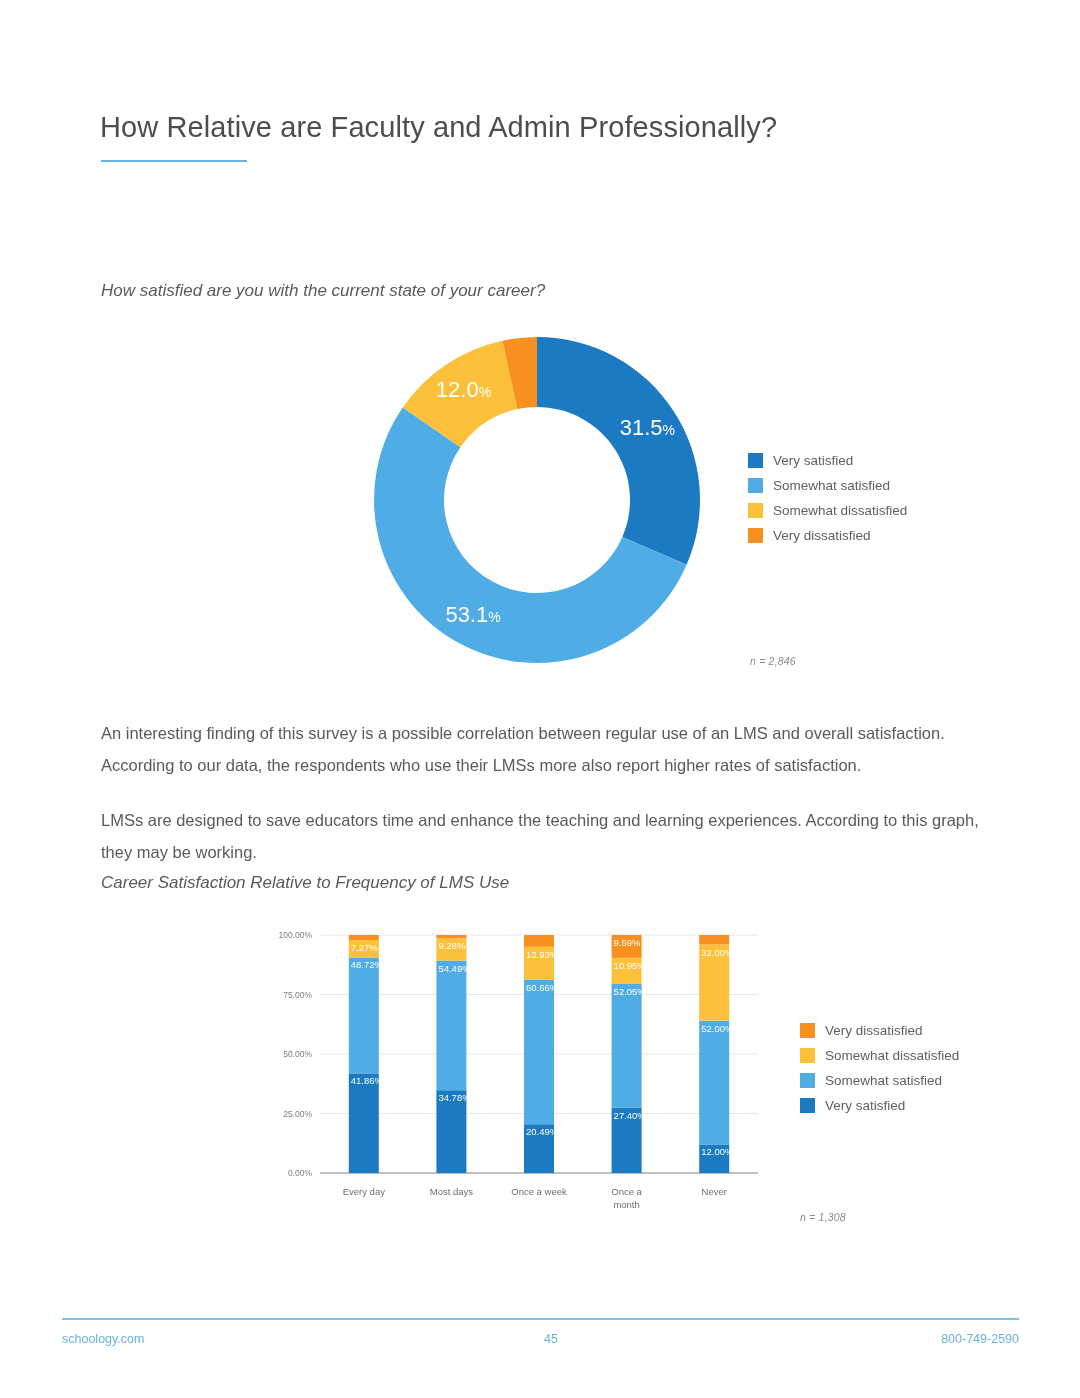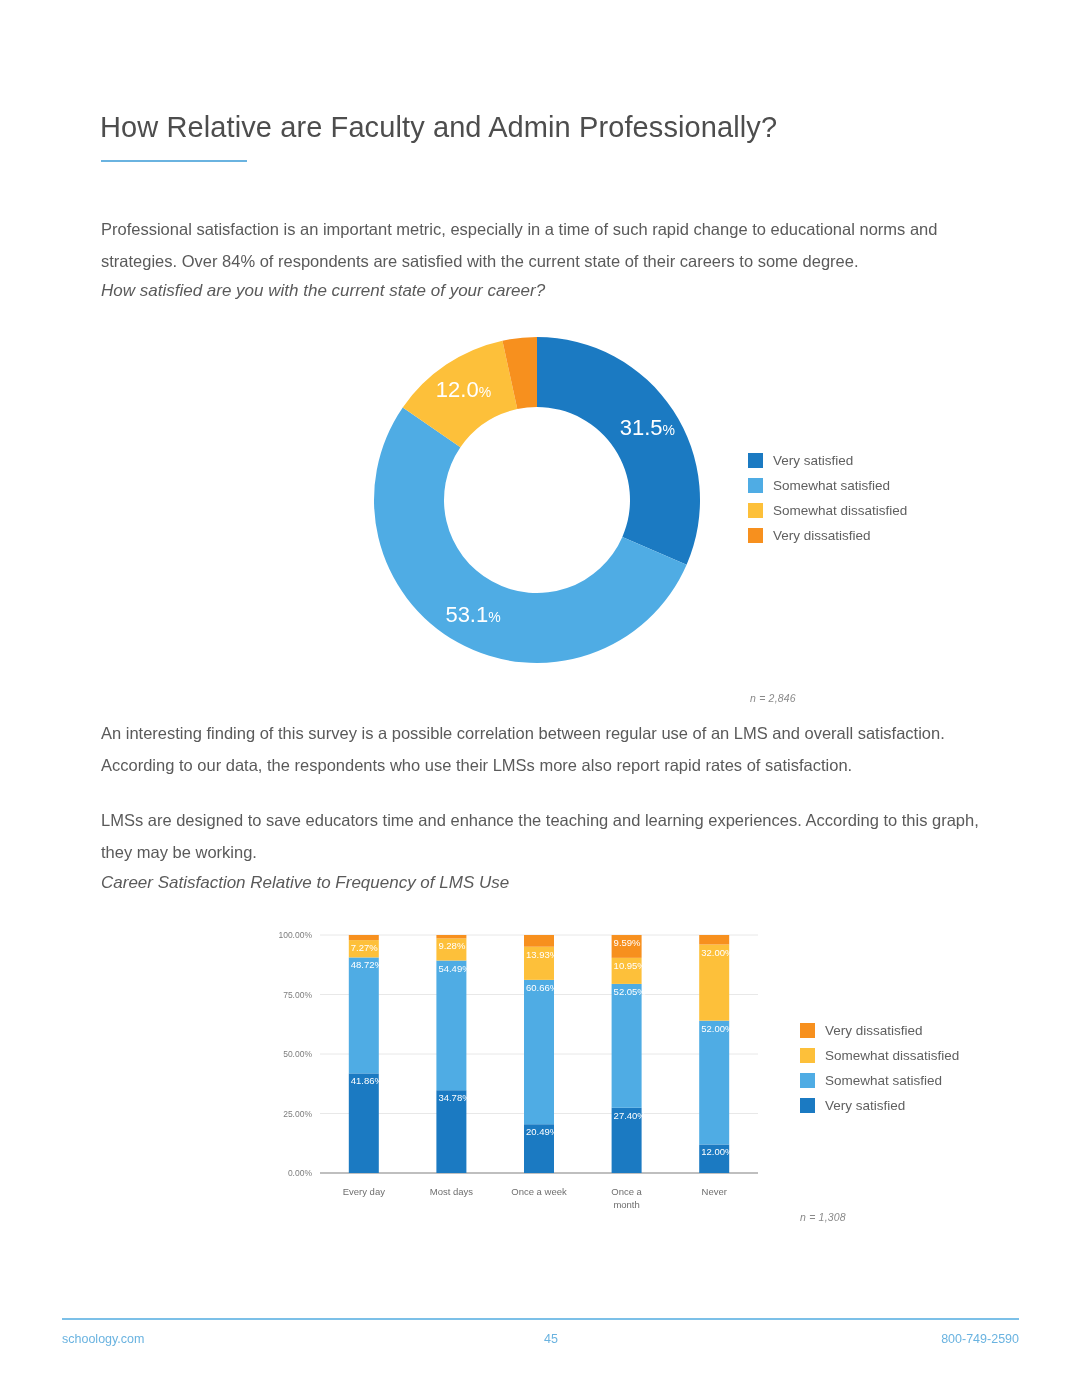--- a/index.html
+++ b/index.html
@@ -106,21 +106,21 @@
     white-space: nowrap;
   }
 
   .n-note {
     position: absolute;
     font-size: 10.5px;
     font-style: italic;
     color: #8a8a8a;
     letter-spacing: 0.2px;
   }
-  #donut-n { left: 750px; top: 692px; text-align: center; }
+  #donut-n { left: 750px; top: 655px; text-align: center; }
   #bars-n  { left: 800px; top: 1211px; text-align: right; }
 
   
   .bars-wrap {
     position: absolute;
     left: 258px;
     top: 925px;
     width: 520px;
     height: 290px;
   }
@@ -170,21 +170,20 @@
   #footer-right  { right: 61px; text-align: right; }
 </style>
 </head>
 <body>
 
 <div class="page">
 
   <h1 class="page-title">How Relative are Faculty and Admin Professionally?</h1>
   <div class="title-rule"></div>
 
-  <p class="para" id="para1">Professional satisfaction is an important metric, especially in a time of such rapid change to educational norms and strategies. Over 84% of respondents are satisfied with the current state of their careers to some degree.</p>
 
   <div class="chart-caption" id="caption1">How satisfied are you with the current state of your career?</div>
 
   <div class="donut-wrap">
     <svg class="donut-svg" id="donut-svg" width="330" height="330" viewBox="0 0 330 330">
         <path d="M 165 2 A 163 163 0 0 1 314.59400398648893 229.73510617346926 L 250.35118018861024 201.9347538290346 A 93 93 0 0 0 165 72 Z" fill="#1B7AC2"></path>
         <text class="donut-label" x="275.3265717006117" y="99.52898802424662" text-anchor="middle"><tspan class="big">31.5</tspan><tspan class="pct">%</tspan></text>
         <path d="M 314.59400398648893 229.73510617346926 A 163 163 0 1 1 30.764186586566296 72.53516129233874 L 88.41146842055623 112.24398773121167 A 93 93 0 1 0 250.35118018861024 201.9347538290346 Z" fill="#4FACE4"></path>
         <text class="donut-label" x="101.04543360853947" y="287.4721327320158" text-anchor="middle"><tspan class="big">53.1</tspan><tspan class="pct">%</tspan></text>
         <path d="M 30.764186586566296 72.53516129233874 A 163 163 0 0 1 130.44284108270506 5.705295858384488 L 145.2833387772489 74.11406450815802 A 93 93 0 0 0 88.41146842055623 112.24398773121167 Z" fill="#FDC03A"></path>
@@ -207,21 +206,21 @@
       <span class="legend-text">Somewhat dissatisfied</span>
     </div>
     <div class="legend-row">
       <span class="legend-swatch" style="background: rgb(247, 144, 30);"></span>
       <span class="legend-text">Very dissatisfied</span>
     </div>
   </div>
 
   <div class="n-note" id="donut-n">n = 2,846</div>
 
-  <p class="para" id="para3">An interesting finding of this survey is a possible correlation between regular use of an LMS and overall satisfaction. According to our data, the respondents who use their LMSs more also report rapid rates of satisfaction.</p>
+  <p class="para" id="para3">An interesting finding of this survey is a possible correlation between regular use of an LMS and overall satisfaction. According to our data, the respondents who use their LMSs more also report higher rates of satisfaction.</p>
   <p class="para" id="para4">LMSs are designed to save educators time and enhance the teaching and learning experiences. According to this graph, they may be working.</p>
 
   <div class="chart-caption" id="caption2">Career Satisfaction Relative to Frequency of LMS Use</div>
 
   <div class="bars-wrap">
     <svg class="bars-svg" id="bars-svg" width="520" height="290" viewBox="0 0 520 290">
         <line x1="62" x2="500" y1="248" y2="248" stroke="#808080" stroke-width="1.2"></line>
         <text class="ax-tick" x="54" y="251" text-anchor="end">0.00%</text>
         <line x1="62" x2="500" y1="188.5" y2="188.5" stroke="#e8e8e8" stroke-width="1"></line>
         <text class="ax-tick" x="54" y="191.5" text-anchor="end">25.00%</text>

